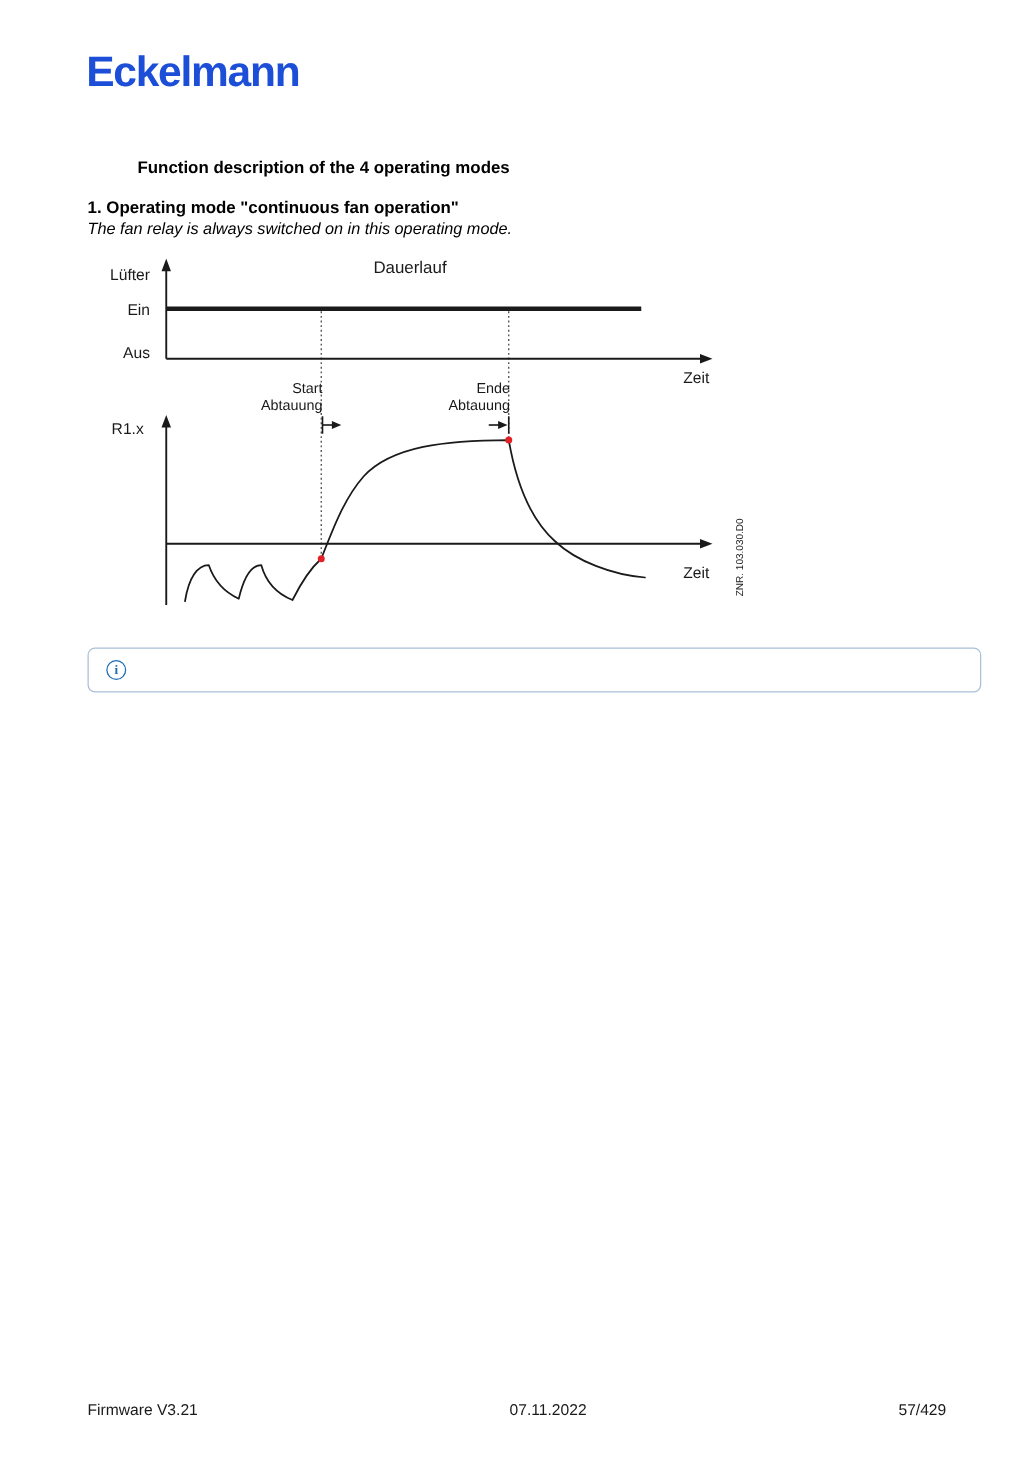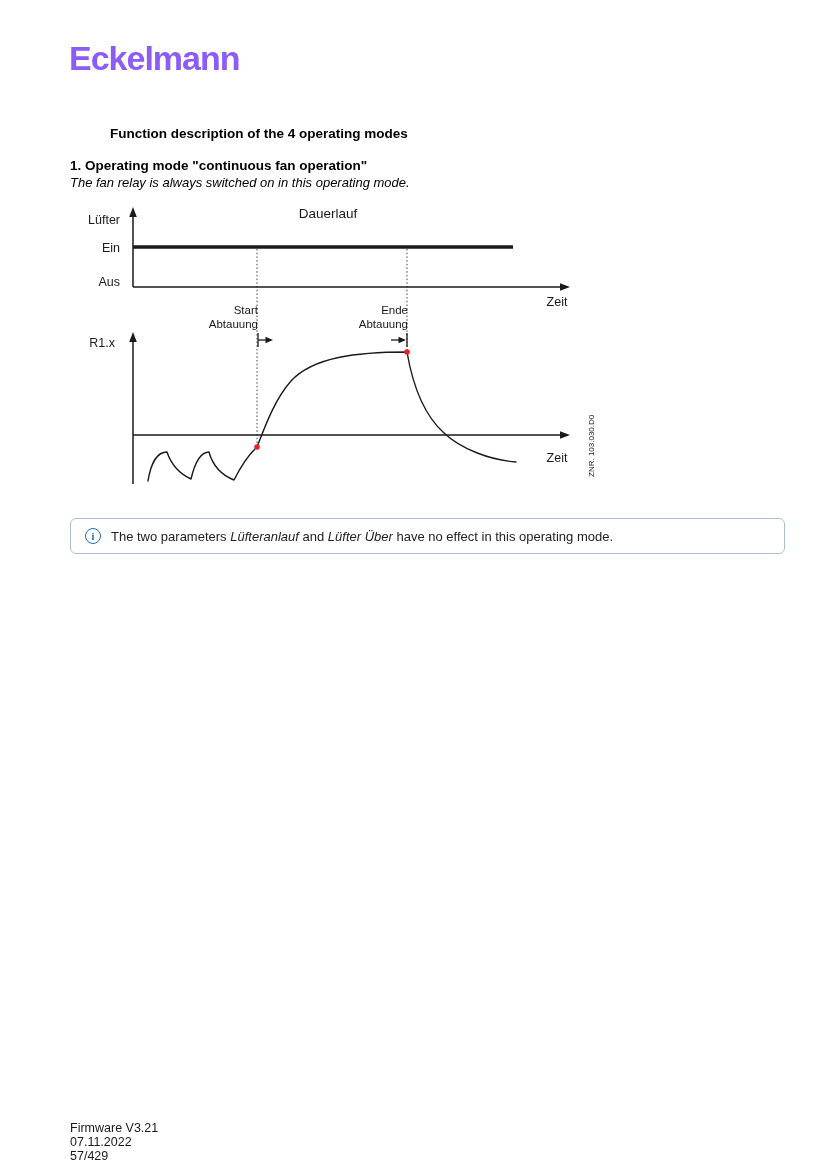--- a/index.html
+++ b/index.html
@@ -12,21 +12,21 @@
     color: #111;
     overflow: hidden;
   }
   .logo {
     position: absolute;
     left: 69px;
     top: 41px;
     font-size: 34px;
     font-weight: bold;
     letter-spacing: -1px;
-    color: #8b5cf6;
+    color: #1d4ed8;
     line-height: 1;
   }
   .h1 {
     position: absolute;
     left: 70px;
     top: 126px;
     font-size: 13.5px;
     font-weight: bold;
     color: #000;
     margin-left: 40px;
@@ -92,21 +92,20 @@
   }
   .footer {
     position: absolute;
     left: 70px;
     right: 70px;
     top: 1121px;
     display: flex;
     justify-content: space-between;
     font-size: 12.5px;
     color: #1a1a1a;
-    flex-direction: column;
   }
 </style>
 </head>
 <body>
 
 <div class="page">
 
   <div class="logo">Eckelmann</div>
 
   <div class="h1">Function description of the 4 operating modes</div>
@@ -173,21 +172,20 @@
       <circle cx="407" cy="352" r="2.8" fill="#e42027"></circle>
 
       <text x="115" y="347" font-size="12.5" text-anchor="end">R1.x</text>
       <text x="557" y="462" font-size="12.5" text-anchor="middle">Zeit</text>
       <text x="594" y="477" font-size="8" fill="#333" transform="rotate(-90 594 477)">ZNR. 103.030.D0</text>
     </g>
   </svg>
 
   <div class="note">
     <span class="info-icon">i</span>
-    <span class="note-text"><span>The two parameters </span><i>Lüfteranlauf</i><span> and </span><i>Lüfter Über</i><span> have no effect in this operating mode.</span></span>
   </div>
 
   <div class="footer">
     <span>Firmware V3.21</span>
     <span>07.11.2022</span>
     <span>57/429</span>
   </div>
 
 </div>
 

